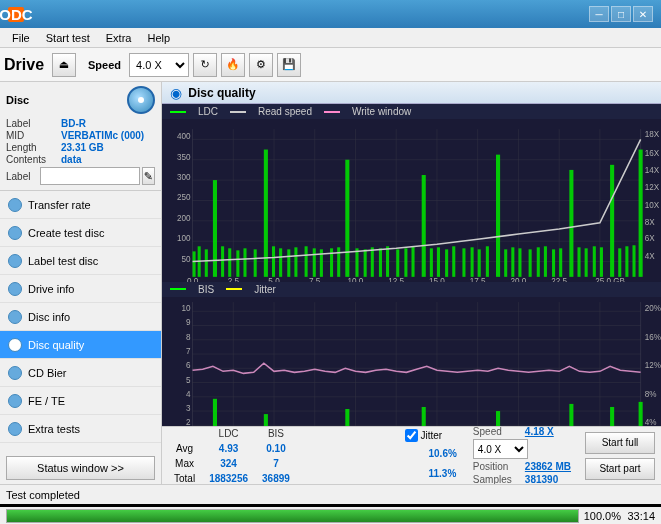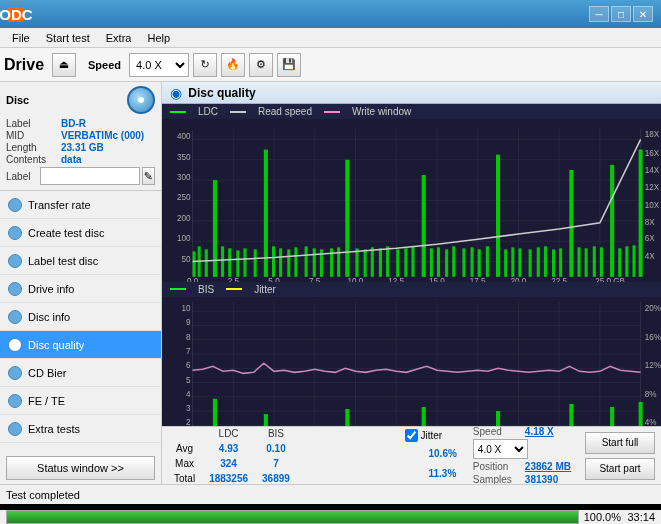--- a/index.html
+++ b/index.html
@@ -303,21 +303,21 @@
       gap: 4px;
     }
 
     .progress-bar-wrapper {
       display: flex;
       align-items: center;
       padding: 0 6px;
       gap: 4px;
       height: 20px;
       background: #f0f0f0;
-      border-top: 6px solid #000000;
+      border-top: 3px solid #000000;
     }
     .prog-bar-outer {
       flex: 1;
       height: 14px;
       border: 1px solid #aaa;
       background: #e8e8e8;
       overflow: hidden;
     }
     .prog-bar-inner {
       height: 100%;

